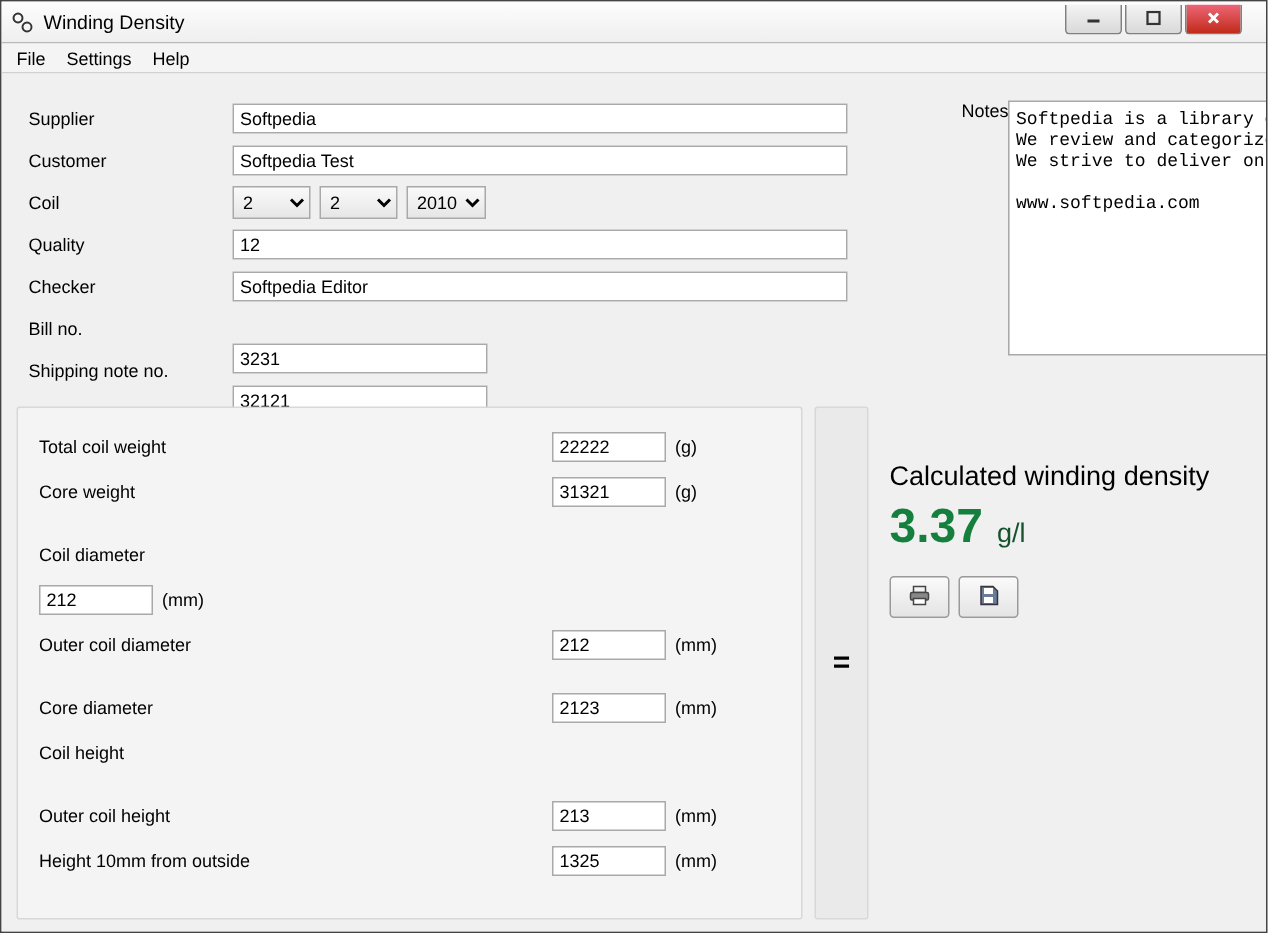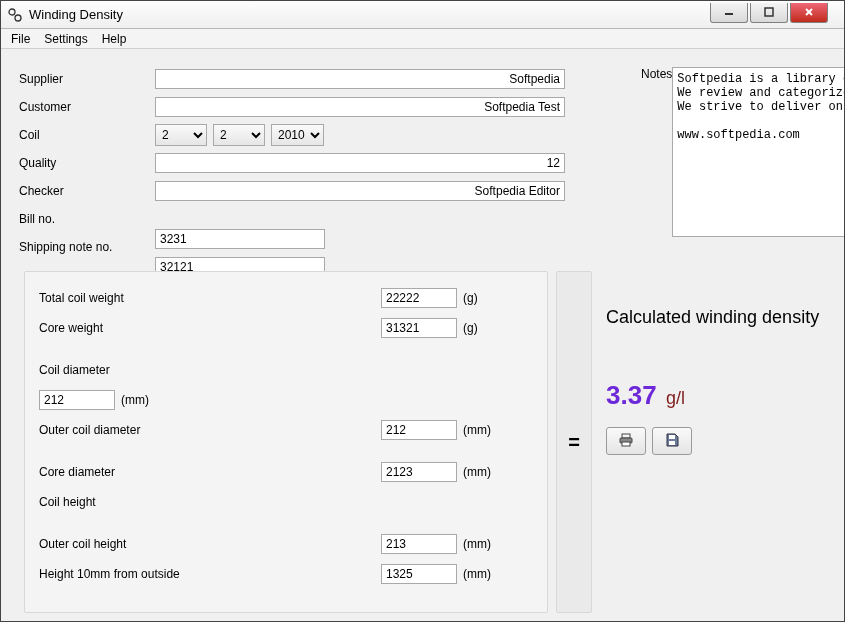--- a/index.html
+++ b/index.html
@@ -62,21 +62,21 @@
   flex-direction:column;
 }
 .upper-row { display:flex; gap:8px; margin-bottom:8px;}
 .upper-form { flex: 0 0 620px; display:flex; flex-direction:column; gap:4px; padding:8px 4px 4px 4px;}
 .form-row { display:flex; align-items:center; height:24px; }
 .form-label { width:140px; padding-left:4px;}
 input.text, select.combo, textarea.notes {
   border:1px solid #a9a9a9; background:#fff; font:inherit; padding:2px 4px;
 }
 input.text { height:20px; }
-.wide { width:410px;text-align:right; }
+.wide { width:410px; }
 .short { width:170px;margin-top:40px; }
 select.combo { height:22px; background:linear-gradient(#fafafa,#e6e6e6); min-width:52px; padding:1px 2px;}
 .date-row { display:flex; gap:6px; }
 
 .notes-box { flex:1; display:flex; flex-direction:row; padding:8px 6px 0 0;}
 .notes-label { margin-bottom:4px; padding-left:2px;}
 textarea.notes {
   font-family: "Courier New", monospace;
   font-size:12px;
   width:196px; height:170px; resize:none; overflow-x:scroll; overflow-y:auto;
@@ -84,32 +84,32 @@
   padding:4px 4px;
 }
 
 
 .lower-row { display:flex; gap:8px; flex:1; }
 .panel {
   border:1px solid #d8d8d8;
   border-radius:2px;
   background:#f4f4f4;
 }
-.coil-panel { flex:0 0 524px; padding:14px 14px 10px 14px; display:flex; flex-direction:column; gap:6px;margin-left:13px;}
+.coil-panel { flex:0 0 524px; padding:14px 14px 10px 14px; display:flex; flex-direction:column; gap:6px;}
 .coil-row { display:flex; align-items:center; height:24px; }
 .coil-row.gap { margin-top:12px; }
 .coil-label { flex:0 0 342px; }
 .coil-input { width:76px; height:20px; }
 .unit { margin-left:6px; }
 
 .equals-panel { flex:0 0 36px; display:flex; align-items:center; justify-content:center; font-size:20px; font-weight:bold; background:#eaeaea;}
 .result-panel { flex:1; padding:8px 6px; background:transparent; border:none;}
 .result-title { font-size:18px; margin-bottom:6px;margin-top:28px; }
-.result-value { color:#6d28d9; font-size:26px; font-weight:bold; line-height:1; display:inline-block;margin-top:48px;}
-.result-unit { font-size:18px; font-weight:normal; color:#7f1d1d; margin-left:6px;}
+.result-value { color:#15803d; font-size:32px; font-weight:bold; line-height:1; display:inline-block;}
+.result-unit { font-size:18px; font-weight:normal; color:#14532d; margin-left:6px;}
 .action-buttons { margin-top:18px; display:flex; gap:6px;}
 .icon-btn {
   width:40px; height:28px;
   border:1px solid #9a9a9a; border-radius:3px;
   background:linear-gradient(#fafafa,#e4e4e4);
   display:flex;align-items:center;justify-content:center;
 }
 </style>
 </head>
 <body>

